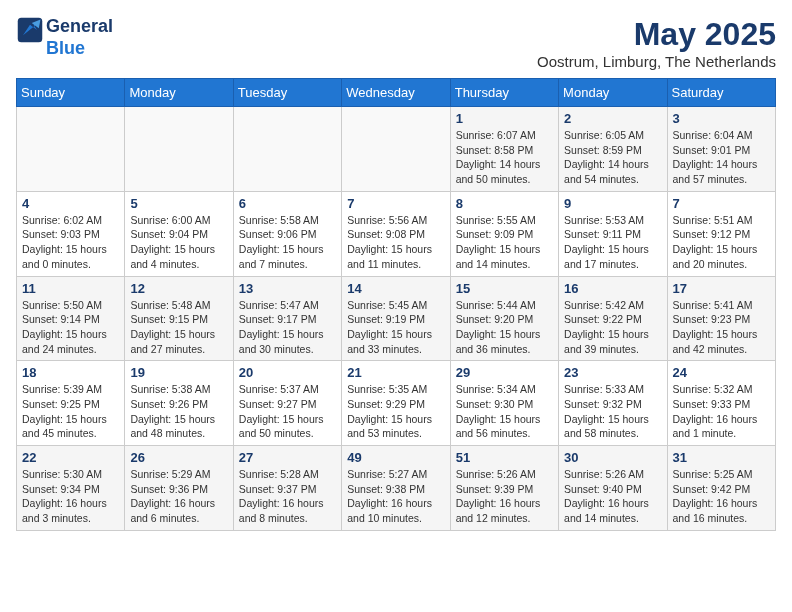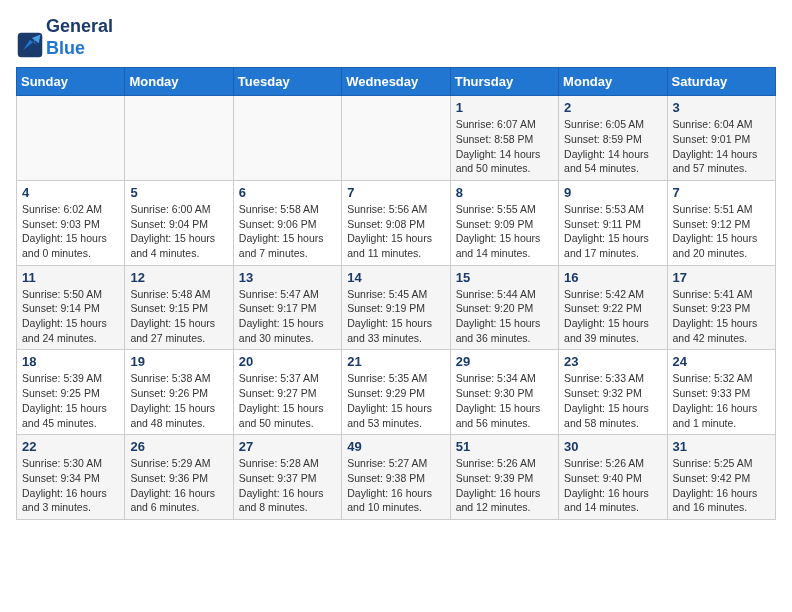--- a/index.html
+++ b/index.html
@@ -11,21 +11,21 @@
       padding: 16px;
     }
     .header {
       display: flex;
       justify-content: space-between;
       align-items: flex-start;
       margin-bottom: 8px;
     }
     .logo {
       display: flex;
-      align-items: flex-end;
+      align-items: flex-start;
     }
     .logo-text {
       font-size: 18px;
       font-weight: bold;
       color: #1a3a6b;
       line-height: 1.2;
     }
     .logo-blue {
       color: #2176d2;
     }
@@ -50,21 +50,21 @@
       width: 100%;
       border-collapse: collapse;
       font-size: 11px;
     }
     thead tr th {
       background-color: #2176d2;
       color: #fff;
       padding: 6px 4px;
       text-align: left;
       font-size: 13px;
-      font-weight: bold;
+      font-weight: normal;
       border: 1px solid #1a5fb0;
     }
     tbody tr td {
       border: 1px solid #ccc;
       vertical-align: top;
       padding: 4px 5px;
       width: 108px;
       min-height: 80px;
       background: #fff;
     }
@@ -100,20 +100,24 @@
       <polygon points="8,22 16,10 24,16 20,10 28,6" fill="#2176d2"></polygon>
       <polygon points="18,8 28,4 26,14" fill="#4a9de0"></polygon>
     </svg>
     <div>
       <div class="logo-text">
         <span>General</span><br>
         <span class="logo-blue">Blue</span>
       </div>
     </div>
   </div>
+  <div class="title-area">
+    <div class="month-title">May 2025</div>
+    <div class="location">Oostrum, Limburg, The Netherlands</div>
+  </div>
 </div>
 
 <table>
   <thead>
     <tr id="header-row">
         <th>Sunday</th>
         <th>Monday</th>
         <th>Tuesday</th>
         <th>Wednesday</th>
         <th>Thursday</th>

